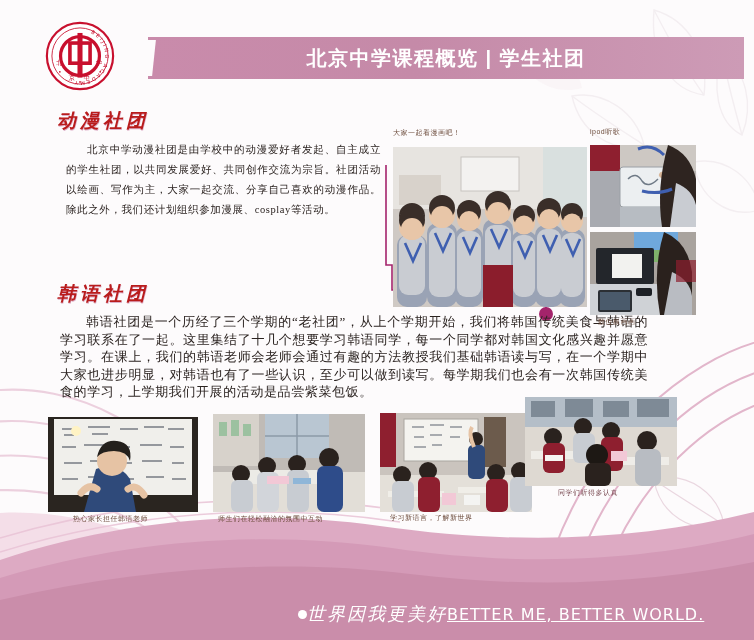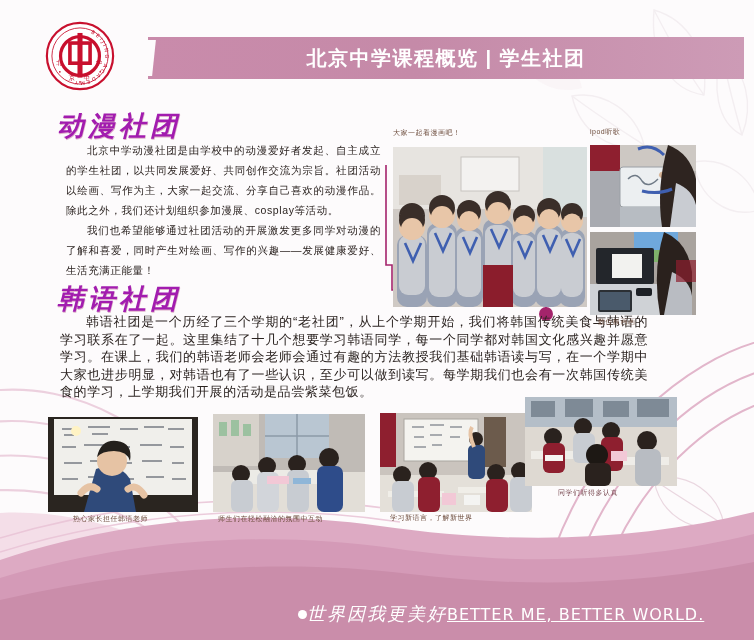--- a/index.html
+++ b/index.html
@@ -82,40 +82,41 @@
     color: #ffffff;
     font-size: 20px;
     font-weight: bold;
     letter-spacing: 1.5px;
     white-space: nowrap;
   }
 
   
   .sec-head {
     position: absolute;
-    color: #a21caf;
+    color: #b91c1c;
     font-family: Liberation Serif, serif;
-    font-size: 27px;
+    font-size: 19px;
     font-weight: bold;
     font-style: italic;
     letter-spacing: 4px;
     white-space: nowrap;
     text-shadow: 0.5px 0.5px 0 rgba(164,36,107,.35);
   }
   #sec-head-anime { left: 57px; top: 108px; }
   #sec-head-korean { left: 57px; top: 281px; }
 
   
   .body-text {
     position: absolute;
     color: #2b2320;
     font-size: 10.5px;
     line-height: 20px;
     letter-spacing: .6px;
     text-align: justify;
+    font-family: Liberation Serif, serif;
   }
   .body-text p { text-indent: 2em; margin: 0; }
 
   #anime-text { left: 66px; top: 140px; width: 315px; }
   #korean-text { left: 60px; top: 313px; width: 588px; font-size: 13px; line-height: 17.5px; }
 
   
   .photo {
     position: absolute;
     overflow: hidden;
@@ -268,21 +269,20 @@
 
     <div class="title-bar">
       <span class="title-text">北京中学课程概览 | 学生社团</span>
     </div>
   </div>
 
   <div class="sec-head" id="sec-head-anime">动漫社团</div>
 
   <div class="body-text" id="anime-text">
     <p>北京中学动漫社团是由学校中的动漫爱好者发起、自主成立的学生社团，以共同发展爱好、共同创作交流为宗旨。社团活动以绘画、写作为主，大家一起交流、分享自己喜欢的动漫作品。除此之外，我们还计划组织参加漫展、cosplay等活动。</p>
-    <p>我们也希望能够通过社团活动的开展激发更多同学对动漫的了解和喜爱，同时产生对绘画、写作的兴趣——发展健康爱好、生活充满正能量！</p>
   </div>
 
   <div class="sec-head" id="sec-head-korean">韩语社团</div>
 
   <div class="body-text" id="korean-text">
     <p>韩语社团是一个历经了三个学期的“老社团”，从上个学期开始，我们将韩国传统美食与韩语的学习联系在了一起。这里集结了十几个想要学习韩语同学，每一个同学都对韩国文化感兴趣并愿意学习。在课上，我们的韩语老师会老师会通过有趣的方法教授我们基础韩语读与写，在一个学期中大家也进步明显，对韩语也有了一些认识，至少可以做到读写。每学期我们也会有一次韩国传统美食的学习，上学期我们开展的活动是品尝紫菜包饭。</p>
   </div>
 
   <div class="caption" id="cap-anime-group">大家一起看漫画吧！</div>
 

